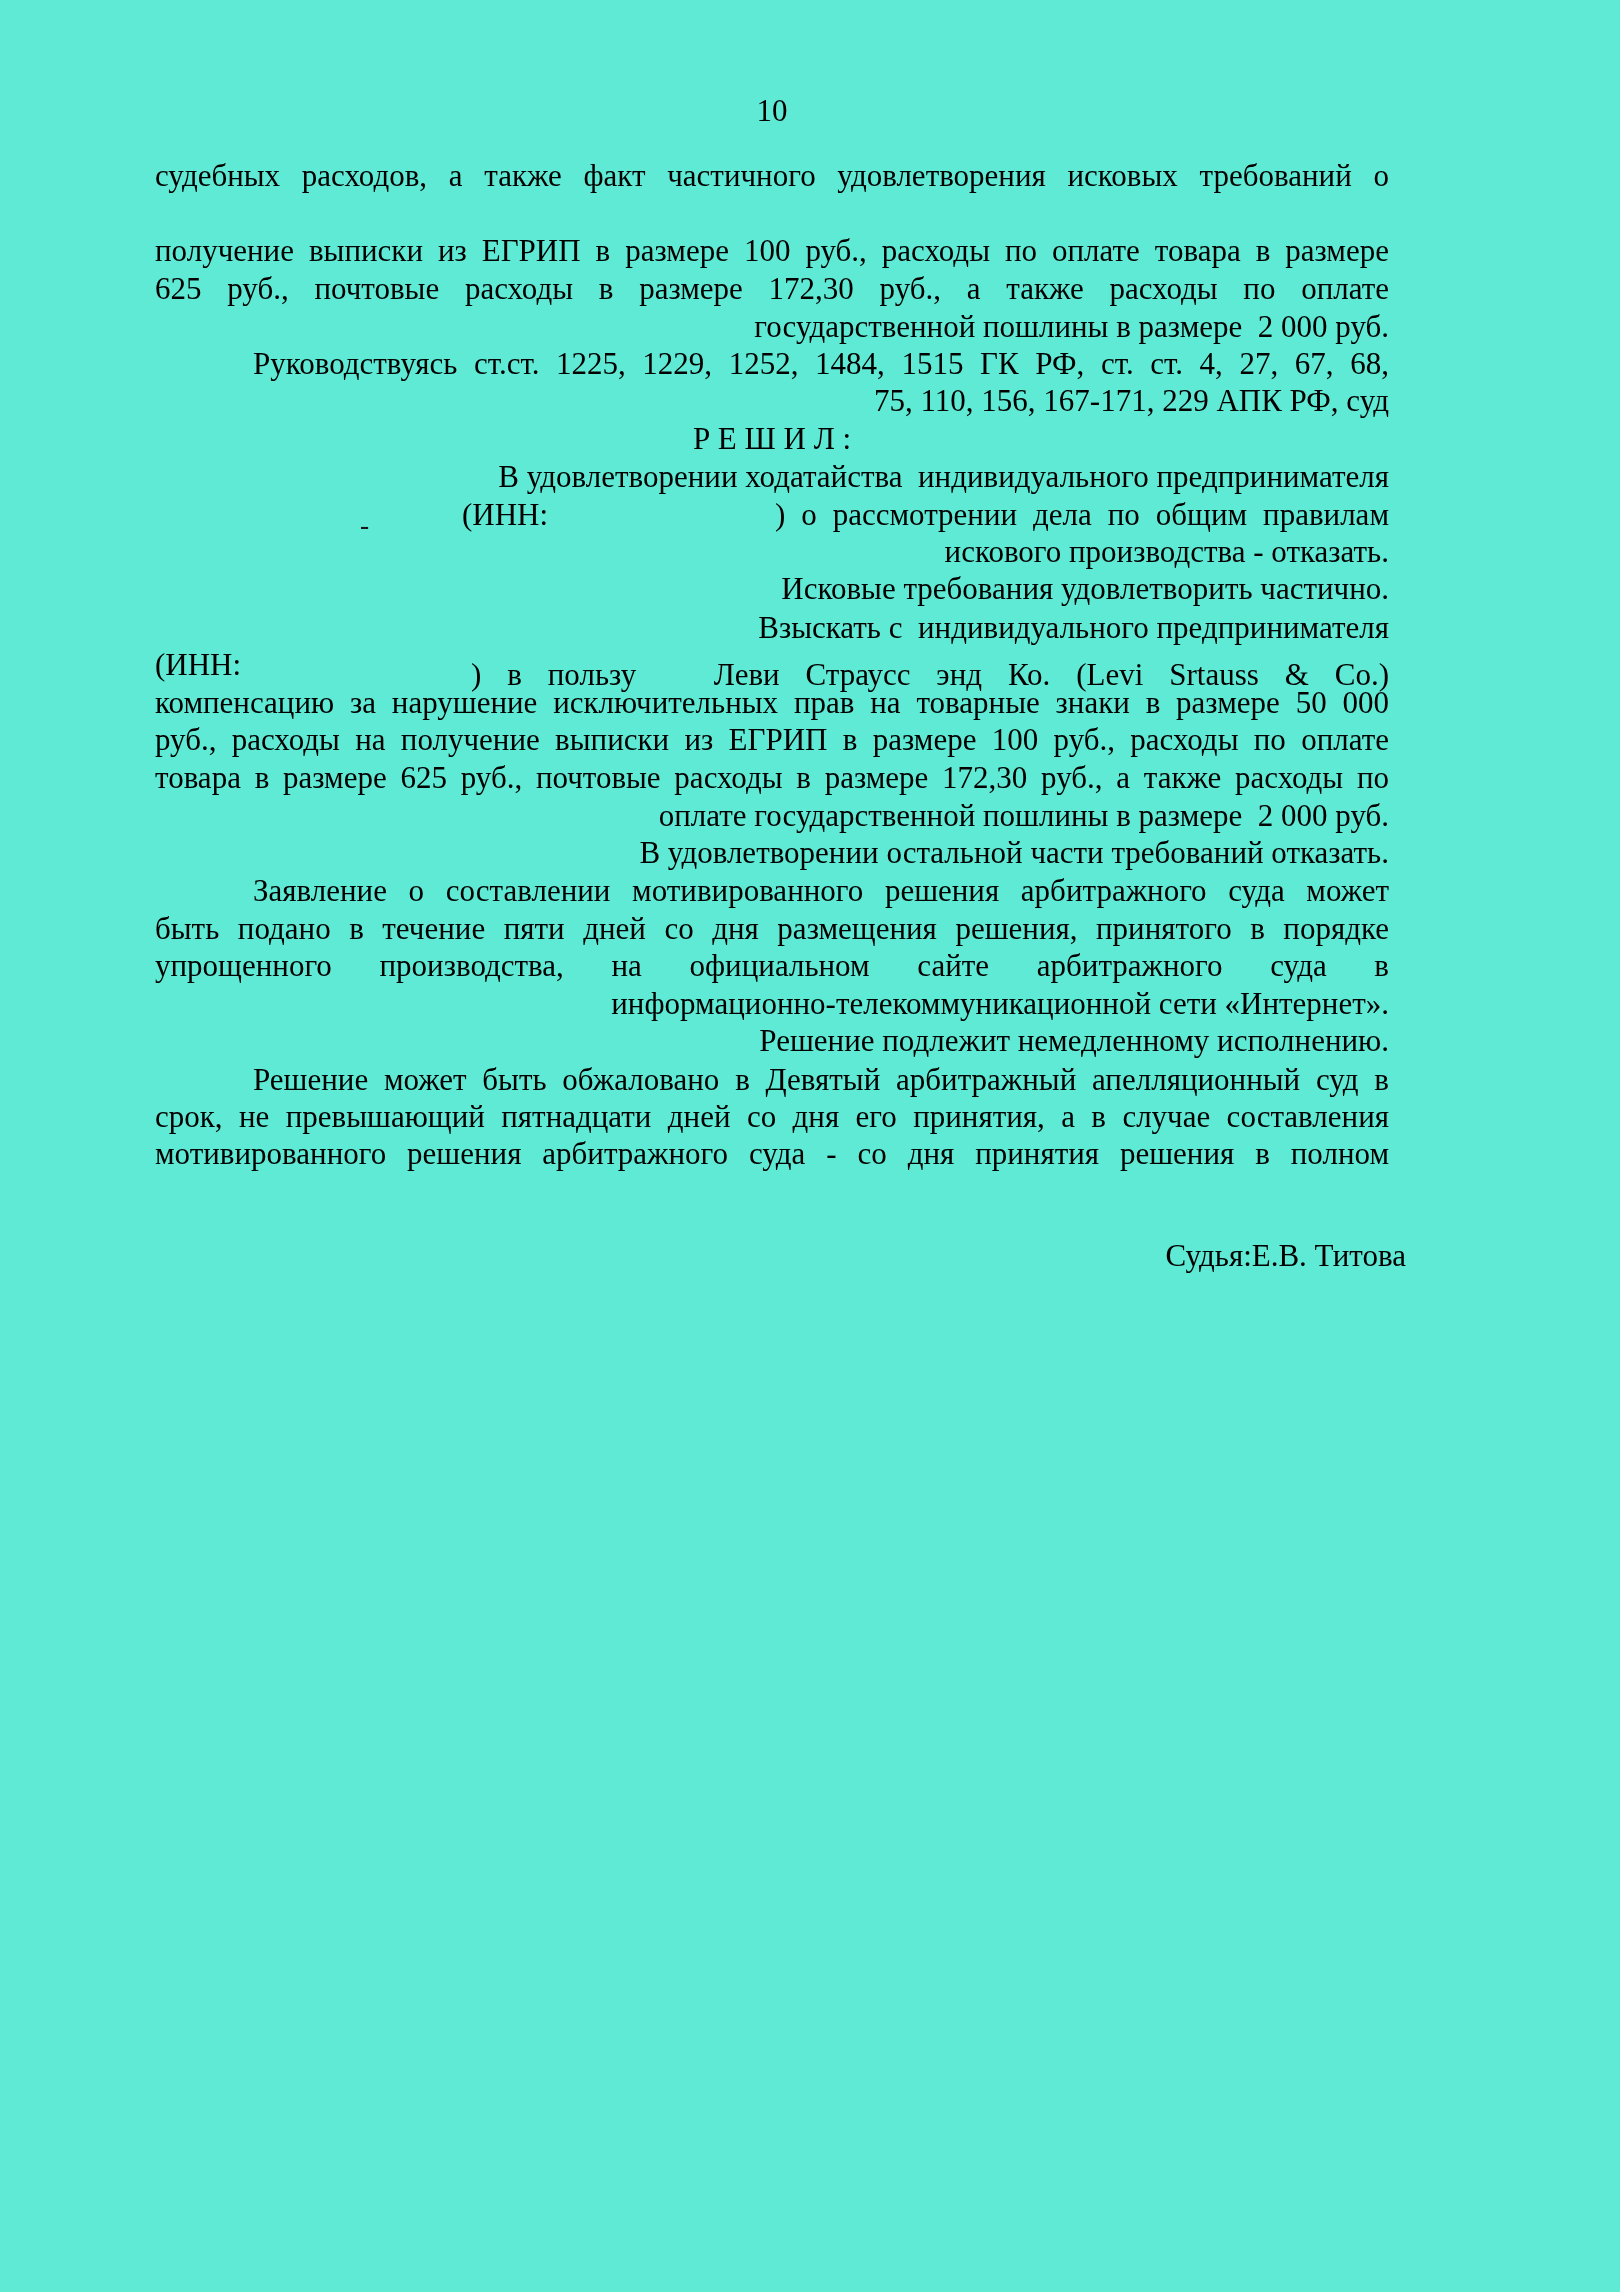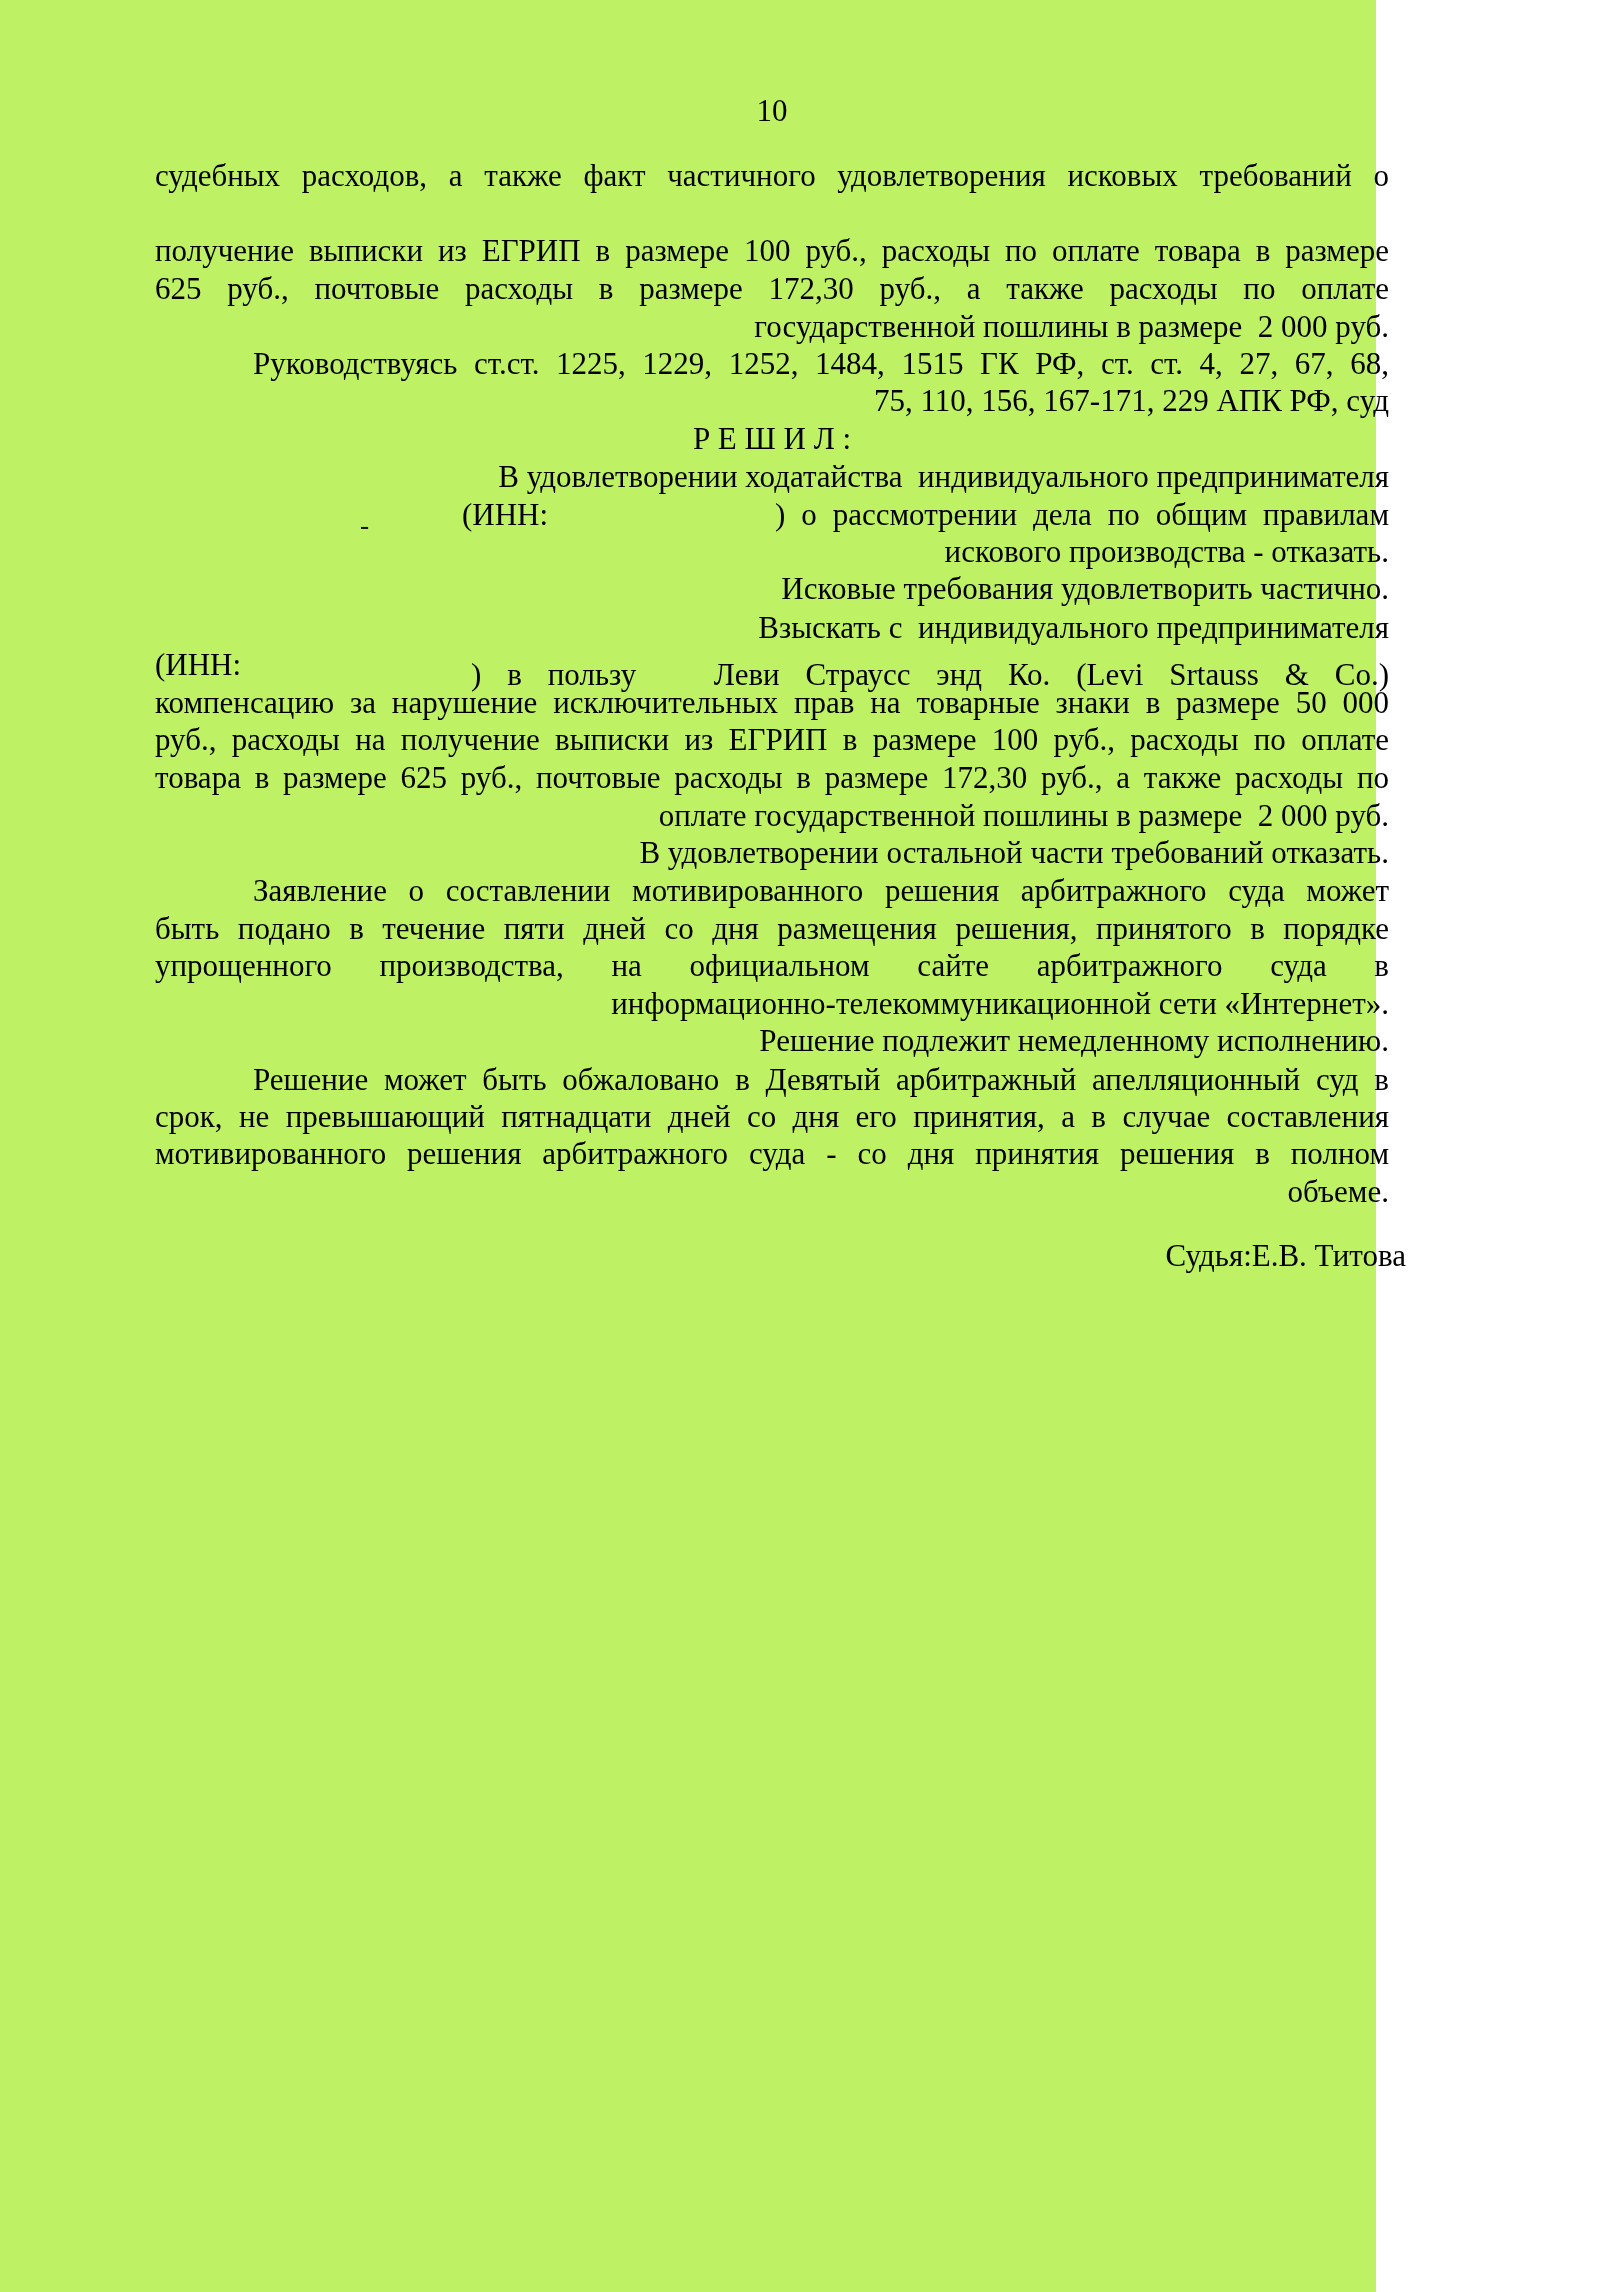--- a/index.html
+++ b/index.html
@@ -8,23 +8,23 @@
     height: 2293px;
     background: #ffffff;
     position: relative;
     font-family: "Liberation Serif", "DejaVu Serif", serif;
     font-size: 31px;
     color: #000000;
   }
   .page {
     position: absolute;
     left: 0; top: 0;
-    width: 1376px;
+    width: 1620px;
     height: 2293px;
-    background: #bef264;
+    background: #5eead4;
   }
   .pagenum {
     position: absolute;
     left: 155px;
     top: 93px;
     width: 1234px;
     text-align: center;
   }
   .line {
     position: absolute;
@@ -106,21 +106,20 @@
   <div class="line left" style="top:797px">оплате государственной пошлины в размере  2 000 руб.</div>
   <div class="line left indent" style="top:834px">В удовлетворении остальной части требований отказать.</div>
   <div class="line just indent" style="top:872px">Заявление о составлении мотивированного решения арбитражного суда может</div>
   <div class="line just" style="top:910px">быть подано в течение пяти дней со дня размещения решения, принятого в порядке</div>
   <div class="line just" style="top:947px">упрощенного производства, на официальном сайте арбитражного суда в</div>
   <div class="line left" style="top:985px">информационно-телекоммуникационной сети «Интернет».</div>
   <div class="line left indent" style="top:1022px">Решение подлежит немедленному исполнению.</div>
   <div class="line just indent" style="top:1061px">Решение может быть обжаловано в Девятый арбитражный апелляционный суд в</div>
   <div class="line just" style="top:1098px">срок, не превышающий пятнадцати дней со дня его принятия, а в случае составления</div>
   <div class="line just" style="top:1135px">мотивированного решения арбитражного суда - со дня принятия решения в полном</div>
-  <div class="line left" style="top:1173px">объеме.</div>
 
   <div class="sig">
     <span>Судья:</span>
     <span>Е.В. Титова</span>
   </div>
 
 </div>
 
 
 </body></html>

